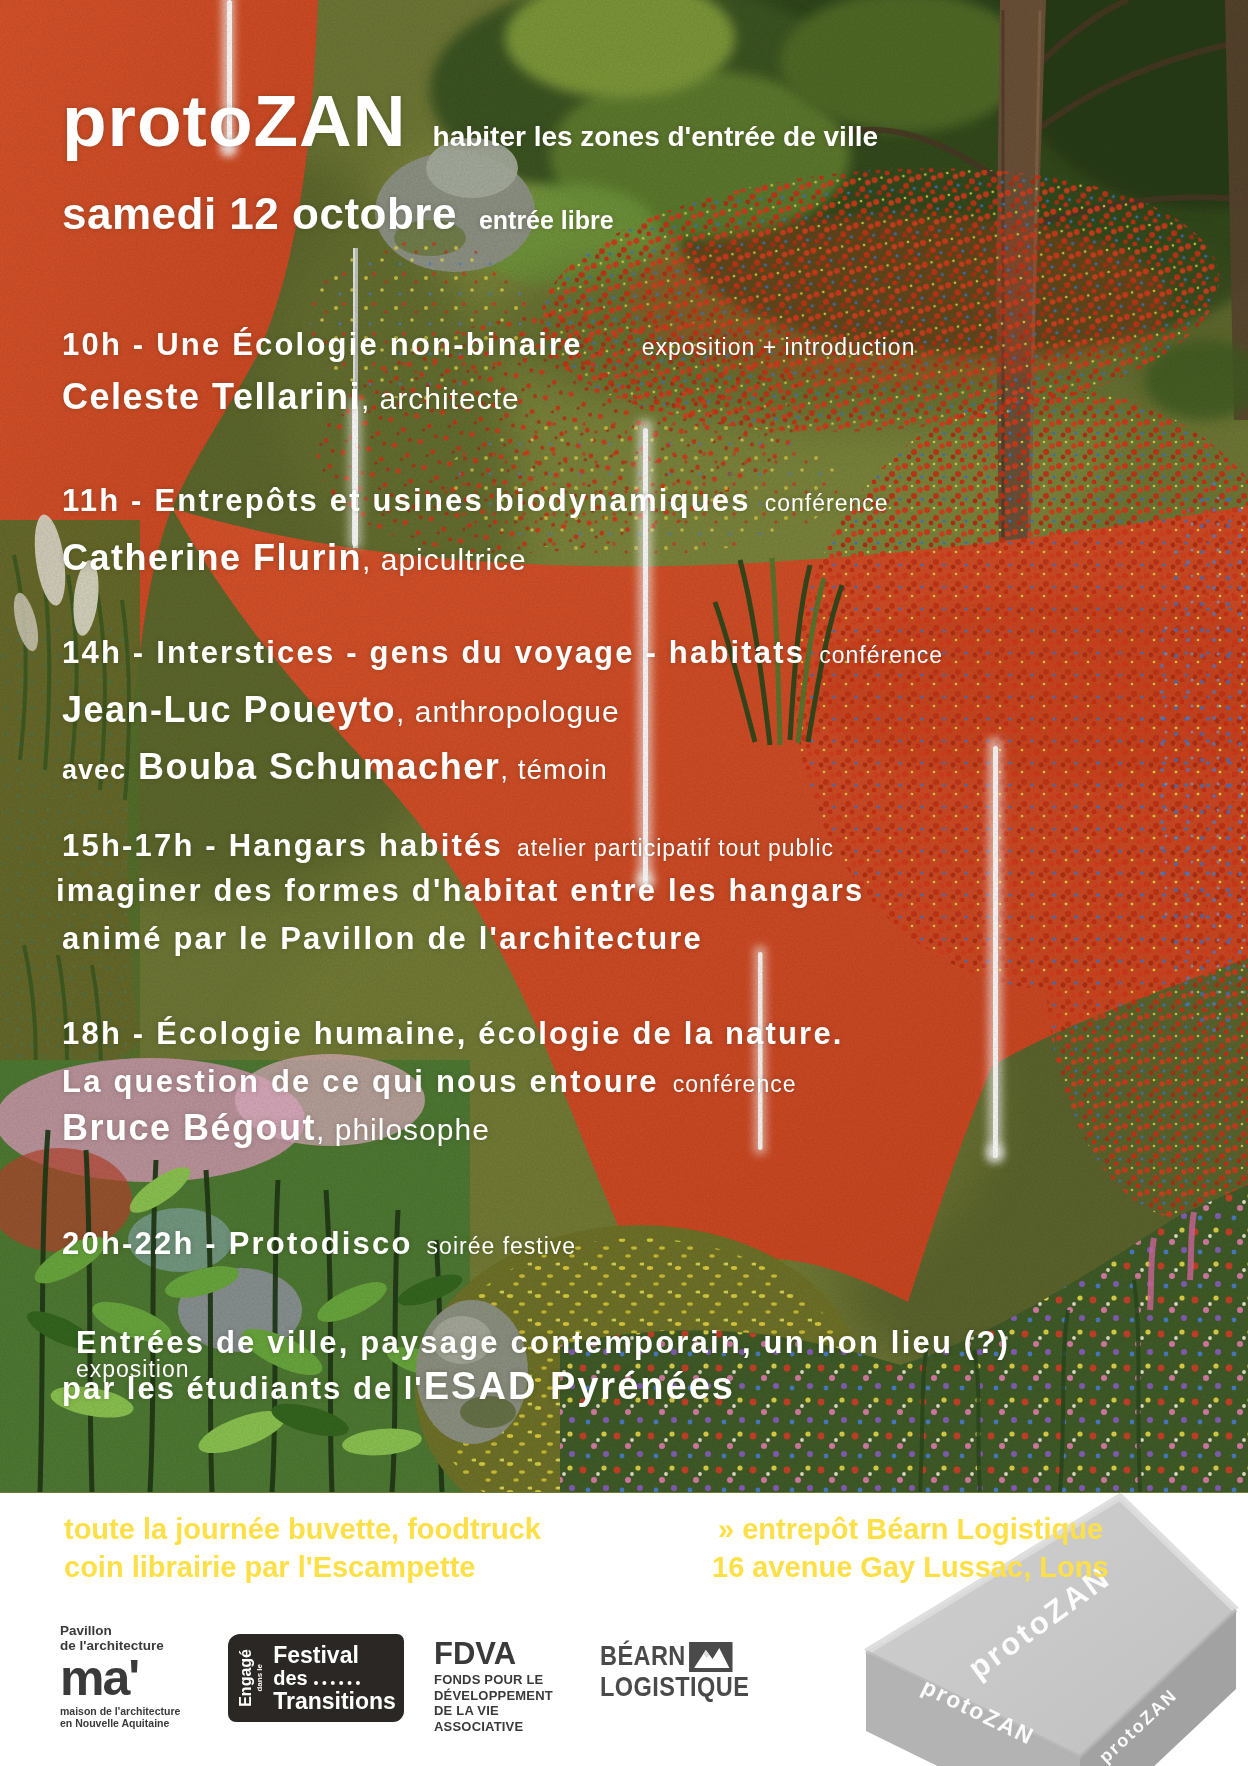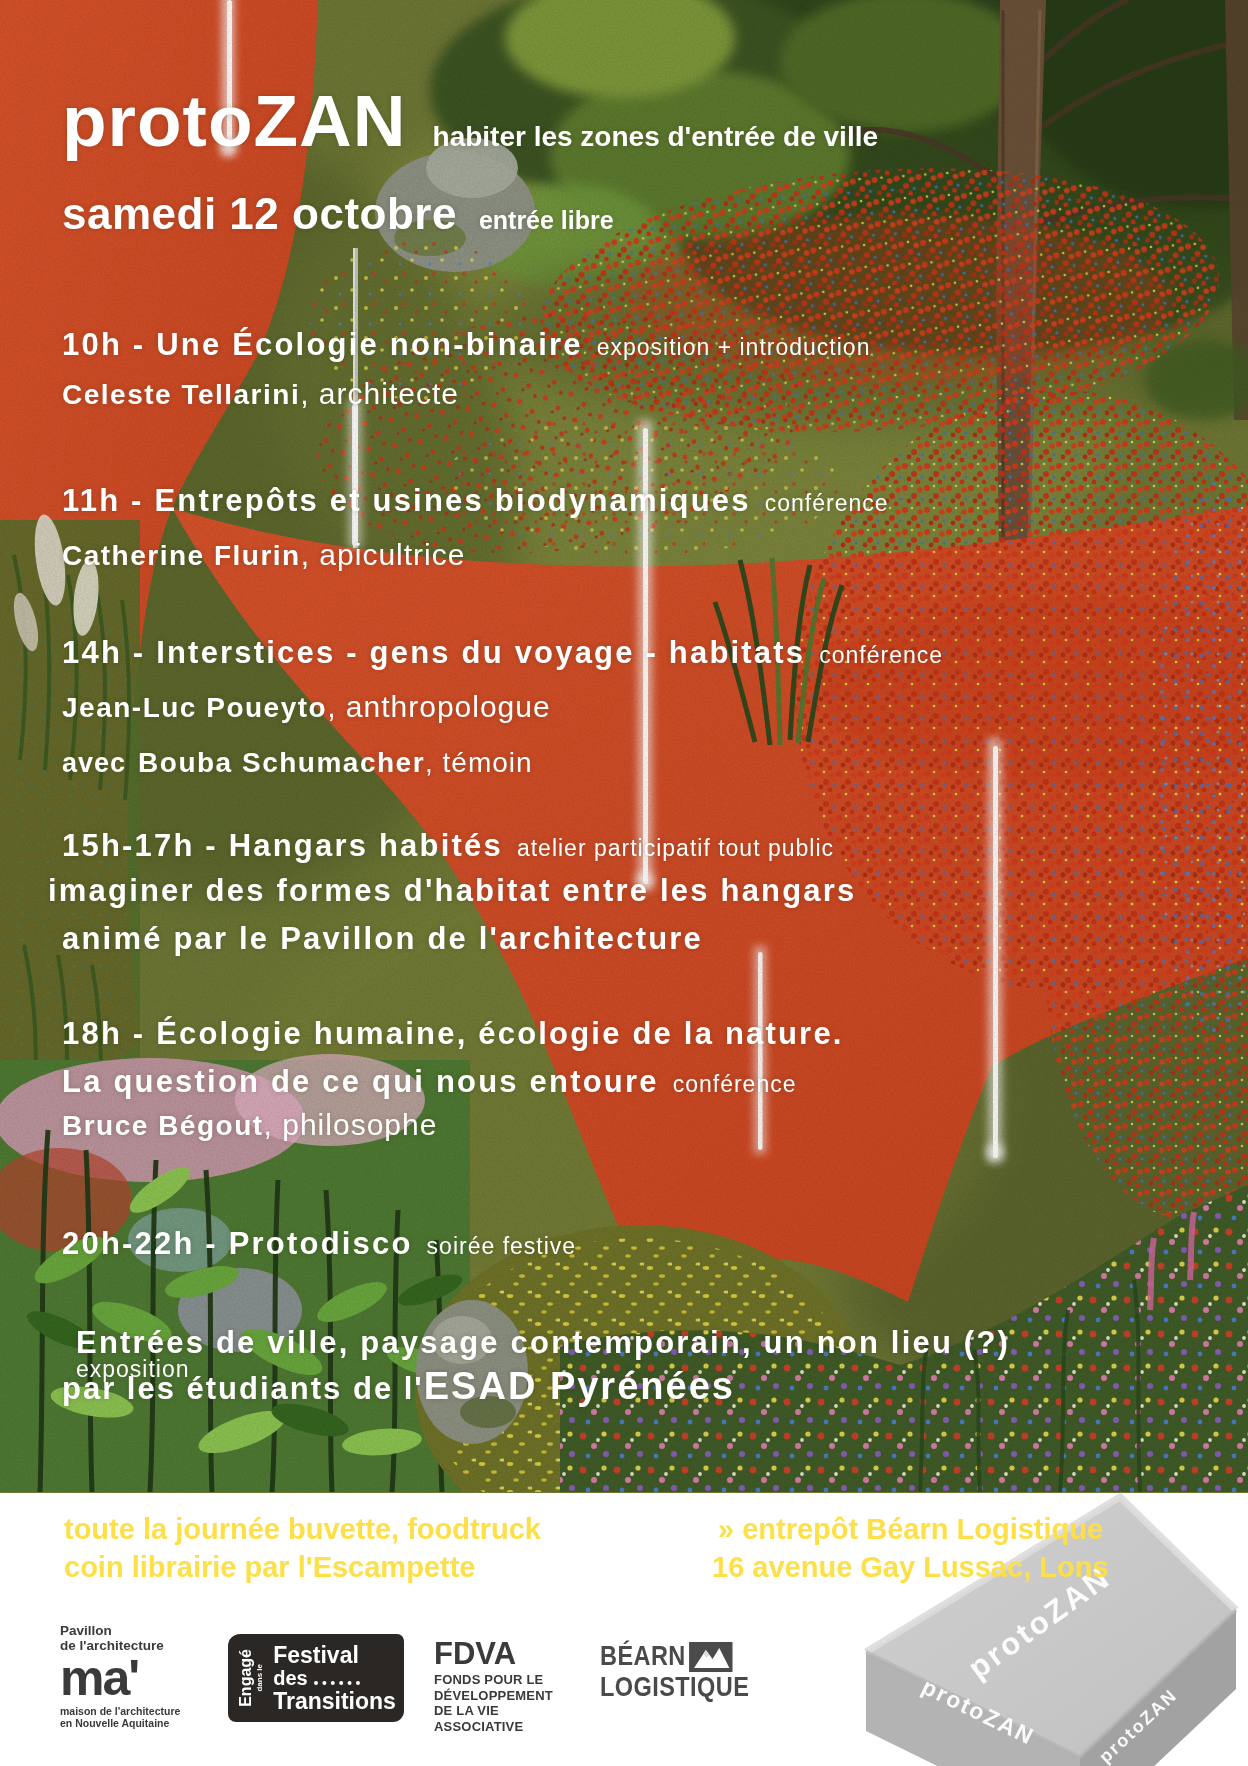--- a/index.html
+++ b/index.html
@@ -11,21 +11,21 @@
   .bg{position:absolute;left:0;top:0;}
   .abs{position:absolute;}
   .row{display:flex;align-items:baseline;white-space:nowrap;}
   .wtxt{color:#fff;text-shadow:0 0 5px rgba(40,40,10,.25);line-height:1;}
   .t-main{font-size:73px;font-weight:bold;letter-spacing:1px;}
   .t-sub{font-size:28px;font-weight:bold;letter-spacing:0;margin-left:26px;}
   .t-date{font-size:44px;font-weight:bold;letter-spacing:.5px;}
   .t-free{font-size:25px;font-weight:bold;margin-left:22px;}
   .ev-title{font-size:31px;font-weight:bold;letter-spacing:2.2px;}
   .ev-tag{font-size:23px;font-weight:normal;letter-spacing:1px;margin-left:14px;}
-  .ev-name{font-size:28px;font-weight:bold;letter-spacing:1.5px;}
+  .ev-name{font-size:36px;font-weight:bold;letter-spacing:1.5px;}
   .ev-role{font-size:30px;font-weight:normal;letter-spacing:1px;}
   .ev-with{font-size:27px;font-weight:bold;letter-spacing:1px;margin-right:12px;}
   .ev-role2{font-size:28px;font-weight:normal;letter-spacing:1px;}
   .ev-by{font-size:31px;font-weight:bold;letter-spacing:2px;}
   .ev-byname{font-size:38px;font-weight:bold;letter-spacing:2px;}
   .band{position:absolute;left:0;top:1493px;width:1248px;height:273px;background:#ffffff;}
   .ftxt{color:#fde047;font-weight:bold;font-size:29px;letter-spacing:0;line-height:1;white-space:nowrap;position:absolute;z-index:2;}
   .pre{white-space:pre-line;}
   .logo{position:absolute;color:#3a3a3a;z-index:2;}
   .pav-top{font-size:13.5px;font-weight:bold;line-height:1.1;}
@@ -286,21 +286,21 @@
 
   <div class="abs row wtxt" style="left:62px;top:84px;">
     <span class="t-main">protoZAN</span>
     <span class="t-sub">habiter les zones d'entrée de ville</span>
   </div>
   <div class="abs row wtxt" style="left:62px;top:192px;">
     <span class="t-date">samedi 12 octobre</span>
     <span class="t-free">entrée libre</span>
   </div>
 
-  <div class="abs row wtxt" style="left:62px;top:329px;">
+  <div class="abs row wtxt" style="left:62px;top:329px;gap:45px;">
     <span class="ev-title">10h - Une Écologie non-binaire</span>
     <span class="ev-tag">exposition + introduction</span>
   </div>
   <div class="abs row wtxt" style="left:62px;top:379px;">
     <span class="ev-name">Celeste Tellarini</span>
     <span class="ev-role">, architecte</span>
   </div>
 
   <div class="abs row wtxt" style="left:62px;top:485px;">
     <span class="ev-title">11h - Entrepôts et usines biodynamiques</span>
@@ -322,21 +322,21 @@
   <div class="abs row wtxt" style="left:62px;top:749px;">
     <span class="ev-with">avec</span>
     <span class="ev-name">Bouba Schumacher</span>
     <span class="ev-role2">, témoin</span>
   </div>
 
   <div class="abs row wtxt" style="left:62px;top:830px;">
     <span class="ev-title">15h-17h - Hangars habités</span>
     <span class="ev-tag">atelier participatif tout public</span>
   </div>
-  <div class="abs row wtxt" style="left:48px;top:875px;">
+  <div class="abs row wtxt" style="left:56px;top:875px;">
     <span class="ev-title">imaginer des formes d'habitat entre les hangars</span>
   </div>
   <div class="abs row wtxt" style="left:62px;top:923px;">
     <span class="ev-title">animé par le Pavillon de l'architecture</span>
   </div>
 
   <div class="abs row wtxt" style="left:62px;top:1018px;">
     <span class="ev-title">18h - Écologie humaine, écologie de la nature.</span>
   </div>
   <div class="abs row wtxt" style="left:62px;top:1066px;">

